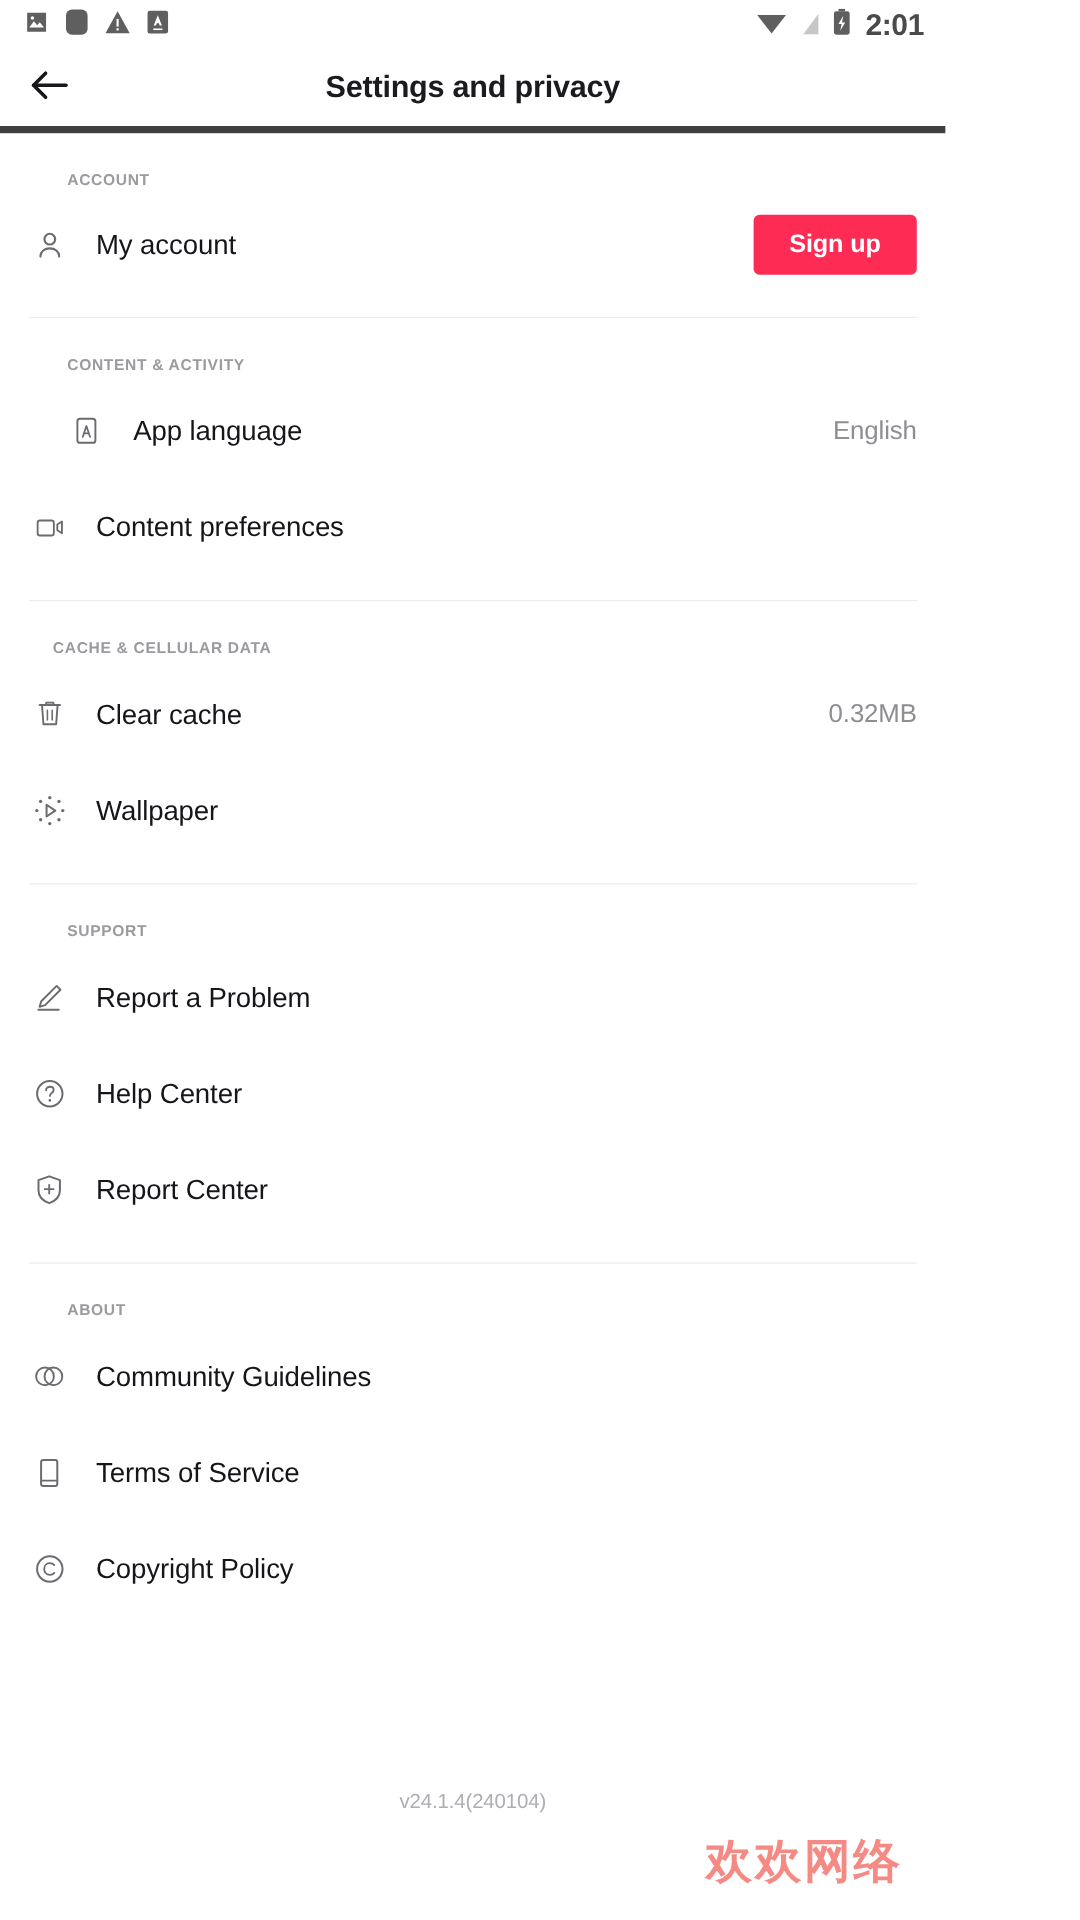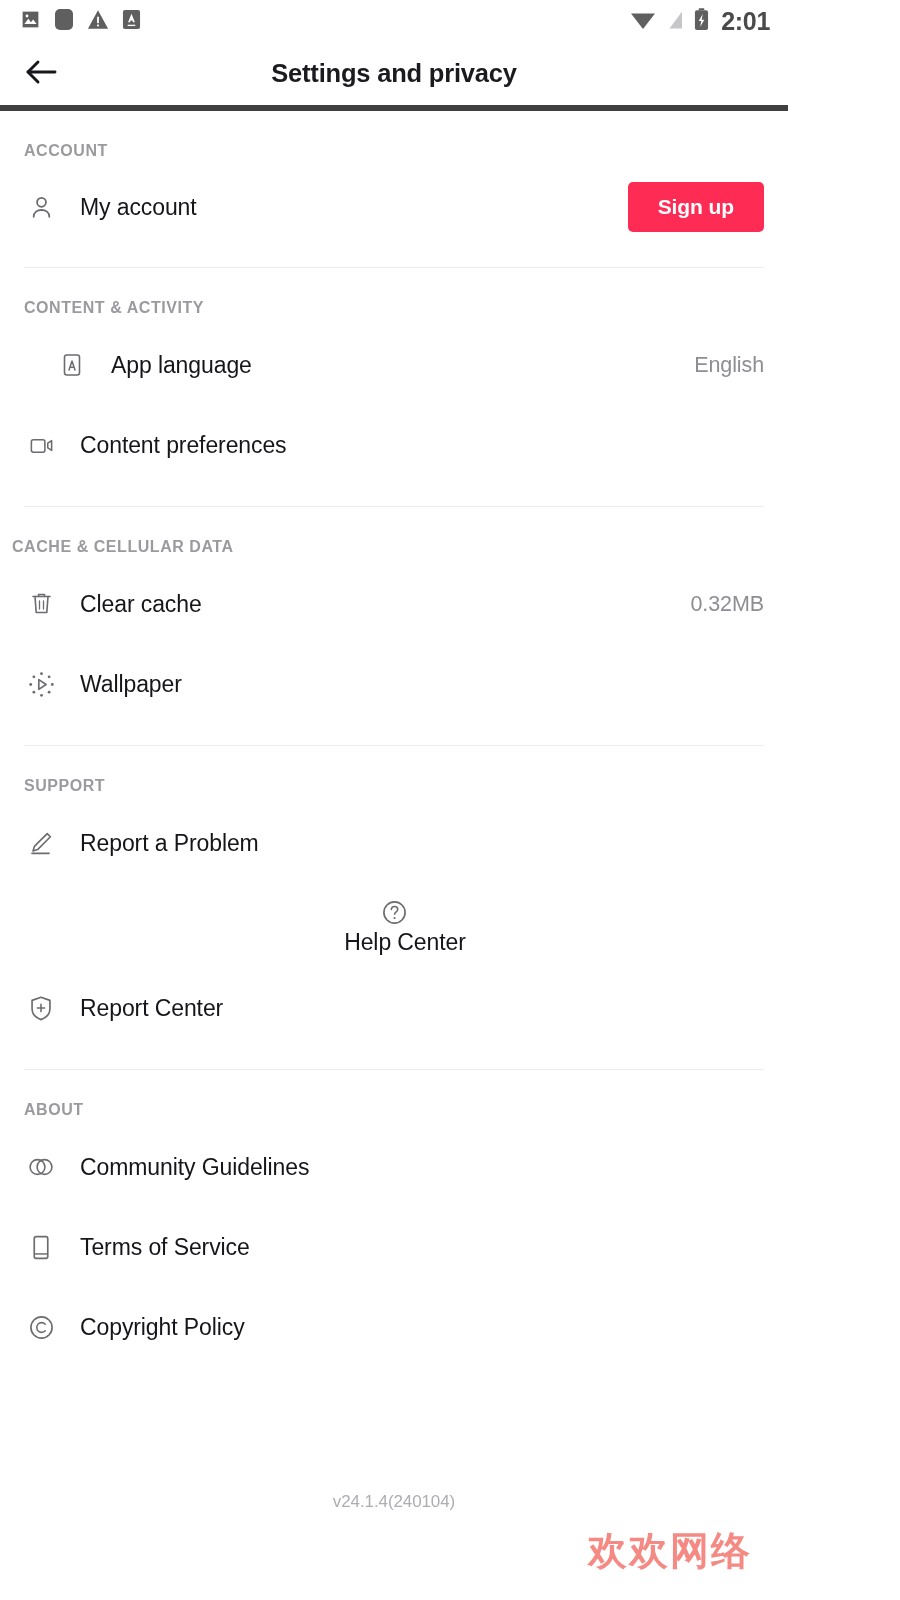--- a/index.html
+++ b/index.html
@@ -66,25 +66,26 @@
     font-size: 25.5px;
     font-weight: 700;
     color: #1a1a1f;
     letter-spacing: -0.2px;
   }
 
   
   .section { position: relative; }
 
   .section-label {
-    font-size: 16px;
+    font-size: 13px;
     font-weight: 600;
     color: #9a9a9f;
     letter-spacing: 0.55px;
     padding: 0 24px;
+    margin-left: 32px;
   }
 
   .row {
     display: flex;
     align-items: center;
     min-height: 56px;
     padding: 0 24px;
     cursor: pointer;
   }
   .row-icon {
@@ -138,21 +139,21 @@
   .sp-row-content     { margin-top: 24px; }
   .sp-divider-2       { margin-top: 33px; }
 
   .sp-label-3         { padding-top: 31px; padding-left: 12px; }
   .sp-row-cache       { margin-top: 20px; }
   .sp-row-wall        { margin-top: 24px; }
   .sp-divider-3       { margin-top: 33px; }
 
   .sp-label-4         { padding-top: 31px; }
   .sp-row-report      { margin-top: 20px; }
-  .sp-row-help        { margin-top: 24px; flex-direction: column; }
+  .sp-row-help        { margin-top: 24px; }
   .sp-row-safety      { margin-top: 24px; }
   .sp-divider-4       { margin-top: 33px; }
 
   .sp-label-5         { padding-top: 31px; }
   .sp-row-cg          { margin-top: 20px; }
   .sp-row-tos         { margin-top: 24px; }
   .sp-row-pp          { margin-top: 24px; }
   .sp-row-cp          { margin-top: 24px; }
 
   

